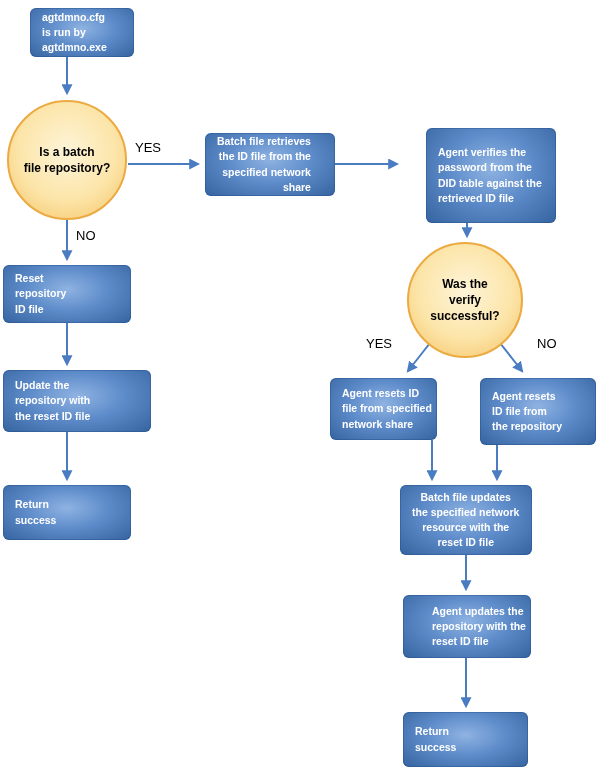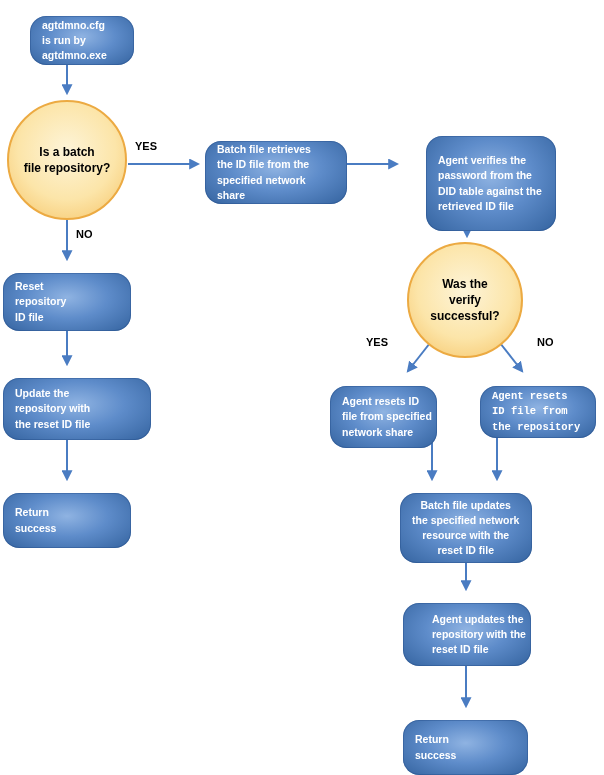--- a/index.html
+++ b/index.html
@@ -20,66 +20,65 @@
     width: 604px; height: 775px;
     pointer-events: none;
   }
 
   .node {
     position: absolute;
     white-space: pre;
   }
 
   .box {
-    border-radius: 16px;
+    border-radius: 6px;
     background: radial-gradient(ellipse at 50% 42%, #8fb3e2 0%, #5e8cca 45%, #34639f 100%);
     box-shadow: inset 0 0 0 1px rgba(28, 70, 128, 0.35);
     color: #ffffff;
     font-size: 10.5px;
     font-weight: bold;
     line-height: 1.45;
     display: flex;
     align-items: center;
     padding: 6px 4px 6px 12px;
-    margin-top: 8px;
   }
 
   .circle {
     border-radius: 50%;
     background: radial-gradient(circle at 50% 42%, #fdf4d8 0%, #fce5a9 55%, #f5c263 100%);
     border: 2px solid #ecaa42;
     color: #000000;
     font-size: 12px;
     font-weight: bold;
     line-height: 1.35;
     display: flex;
     align-items: center;
     justify-content: center;
     text-align: center;
     white-space: pre-line;
   }
 
   .flow-label {
     position: absolute;
-    font-size: 11px;
-    font-weight: bold;
+    font-size: 13px;
+    font-weight: normal;
     color: #000000;
   }
 
   
   #n-start            { left: 30px;  top: 8px;   width: 104px; height: 49px; }
   #n-decision1        { left: 7px;   top: 100px; width: 120px; height: 120px; }
-  #n-batch-retrieves  { left: 205px; top: 133px; width: 142px; height: 63px; }
+  #n-batch-retrieves  { left: 205px; top: 133px; width: 130px; height: 63px; text-align: right; }
   #n-agent-verifies   { left: 426px; top: 128px; width: 130px; height: 95px; }
   #n-decision2        { left: 407px; top: 242px; width: 116px; height: 116px; }
   #n-reset-repo       { left: 3px;   top: 265px; width: 128px; height: 58px; }
   #n-update-repo      { left: 3px;   top: 370px; width: 148px; height: 62px; }
   #n-return-left      { left: 3px;   top: 485px; width: 128px; height: 55px; }
   #n-resets-network   { left: 330px; top: 378px; width: 107px; height: 62px; }
-  #n-resets-repo      { left: 480px; top: 378px; width: 116px; height: 52px; font-family: Liberation Mono, monospace; }
+  #n-resets-repo      { left: 480px; top: 378px; width: 116px; height: 67px; }
   #n-batch-updates    { left: 400px; top: 485px; width: 132px; height: 70px; text-align: center; }
   #n-agent-updates    { left: 403px; top: 595px; width: 128px; height: 63px; padding-left: 29px; }
   #n-return-right     { left: 403px; top: 712px; width: 125px; height: 55px; }
 
   #l-yes1 { left: 135px; top: 140px; }
   #l-no1  { left: 76px;  top: 228px; }
   #l-yes2 { left: 366px; top: 336px; }
   #l-no2  { left: 537px; top: 336px; }
 </style>
 </head>

